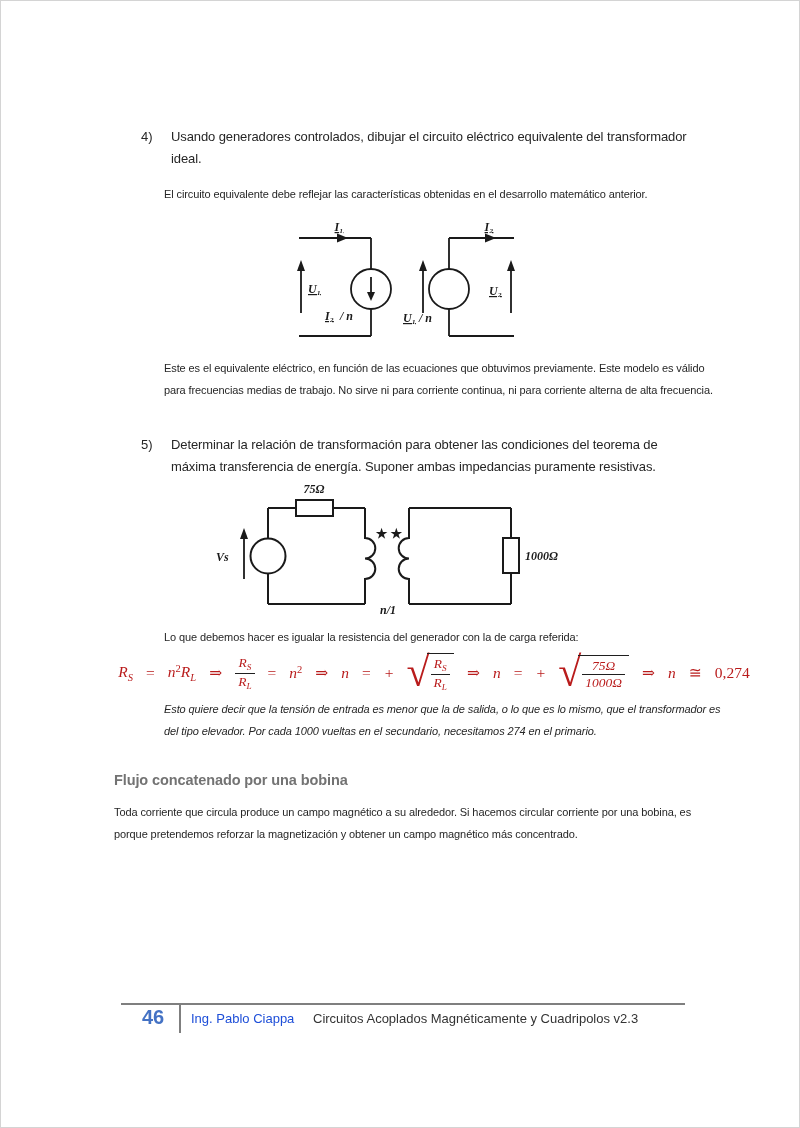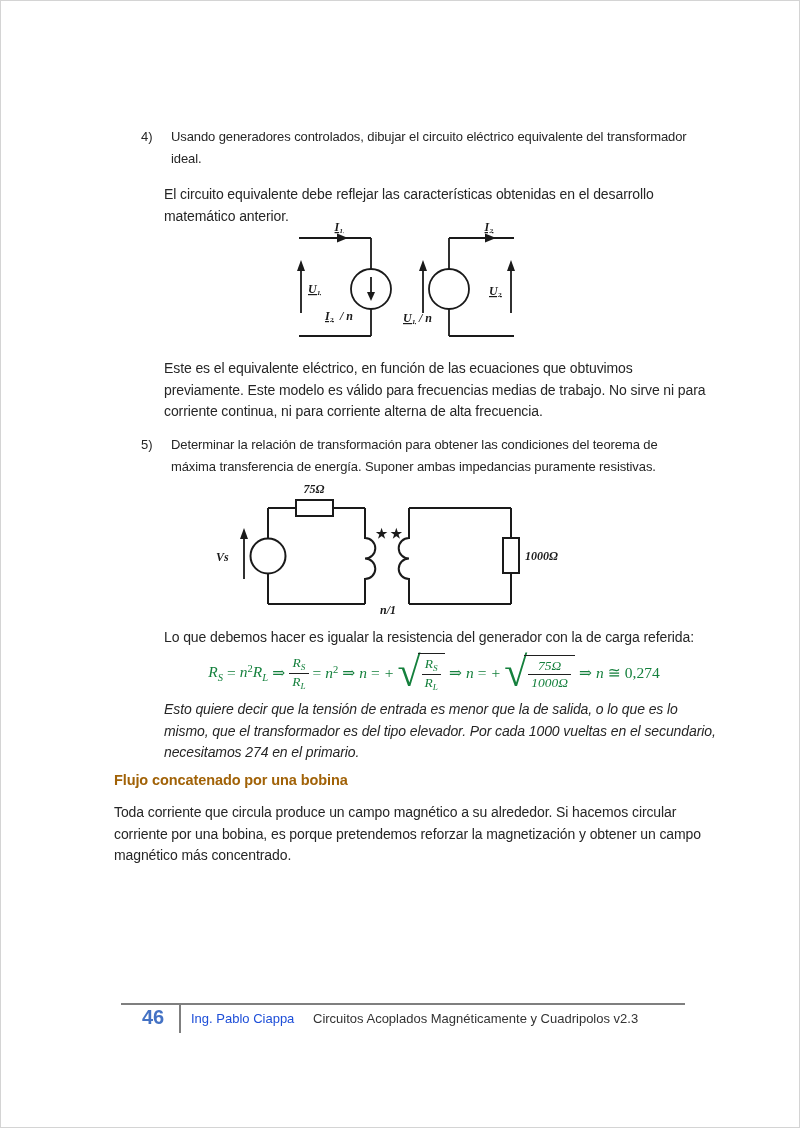--- a/index.html
+++ b/index.html
@@ -8,49 +8,49 @@
     position:relative;
     width:800px; height:1128px;
     background:#ffffff;
     border:1px solid #d4d4d4;
     overflow:hidden;
     font-family:"Liberation Sans","DejaVu Sans",sans-serif;
     color:#262626;
   }
   .para {
     position:absolute;
-    font-size:14px;
+    font-size:11px;
     line-height:21.5px;
     letter-spacing:-0.1px;
   }
   .list-item {
     position:absolute;
     display:flex;
     font-size:13px;
     line-height:21.5px;
     letter-spacing:-0.1px;
   }
   .list-item .num { width:23px; flex:none; }
   .list-item .txt { flex:1;margin-left:7px; }
   .section-heading {
     position:absolute;
     font-size:14.5px;
     font-weight:bold;
-    color:#a16207;
+    color:#737373;
     letter-spacing:-0.1px;
   }
   
   .formula {
     position:absolute;
     left:163px; top:645px; width:540px; height:54px;
     display:flex; align-items:center; justify-content:center;
-    gap:3px;
+    gap:12px;
     font-family:"Liberation Serif","DejaVu Serif",serif;
     font-size:15.5px;
-    color:#15803d;
+    color:#b91c1c;
     white-space:nowrap;
   }
   .formula .mi { font-style:italic; }
   .formula sub { font-size:0.68em; font-style:italic; vertical-align:-0.35em; }
   .formula sup { font-size:0.68em; vertical-align:0.5em; }
   .formula .mo { padding:0 1px; }
   .frac {
     display:inline-flex; flex-direction:column; align-items:center;
     vertical-align:middle; font-size:13.5px; line-height:1.15;
   }

